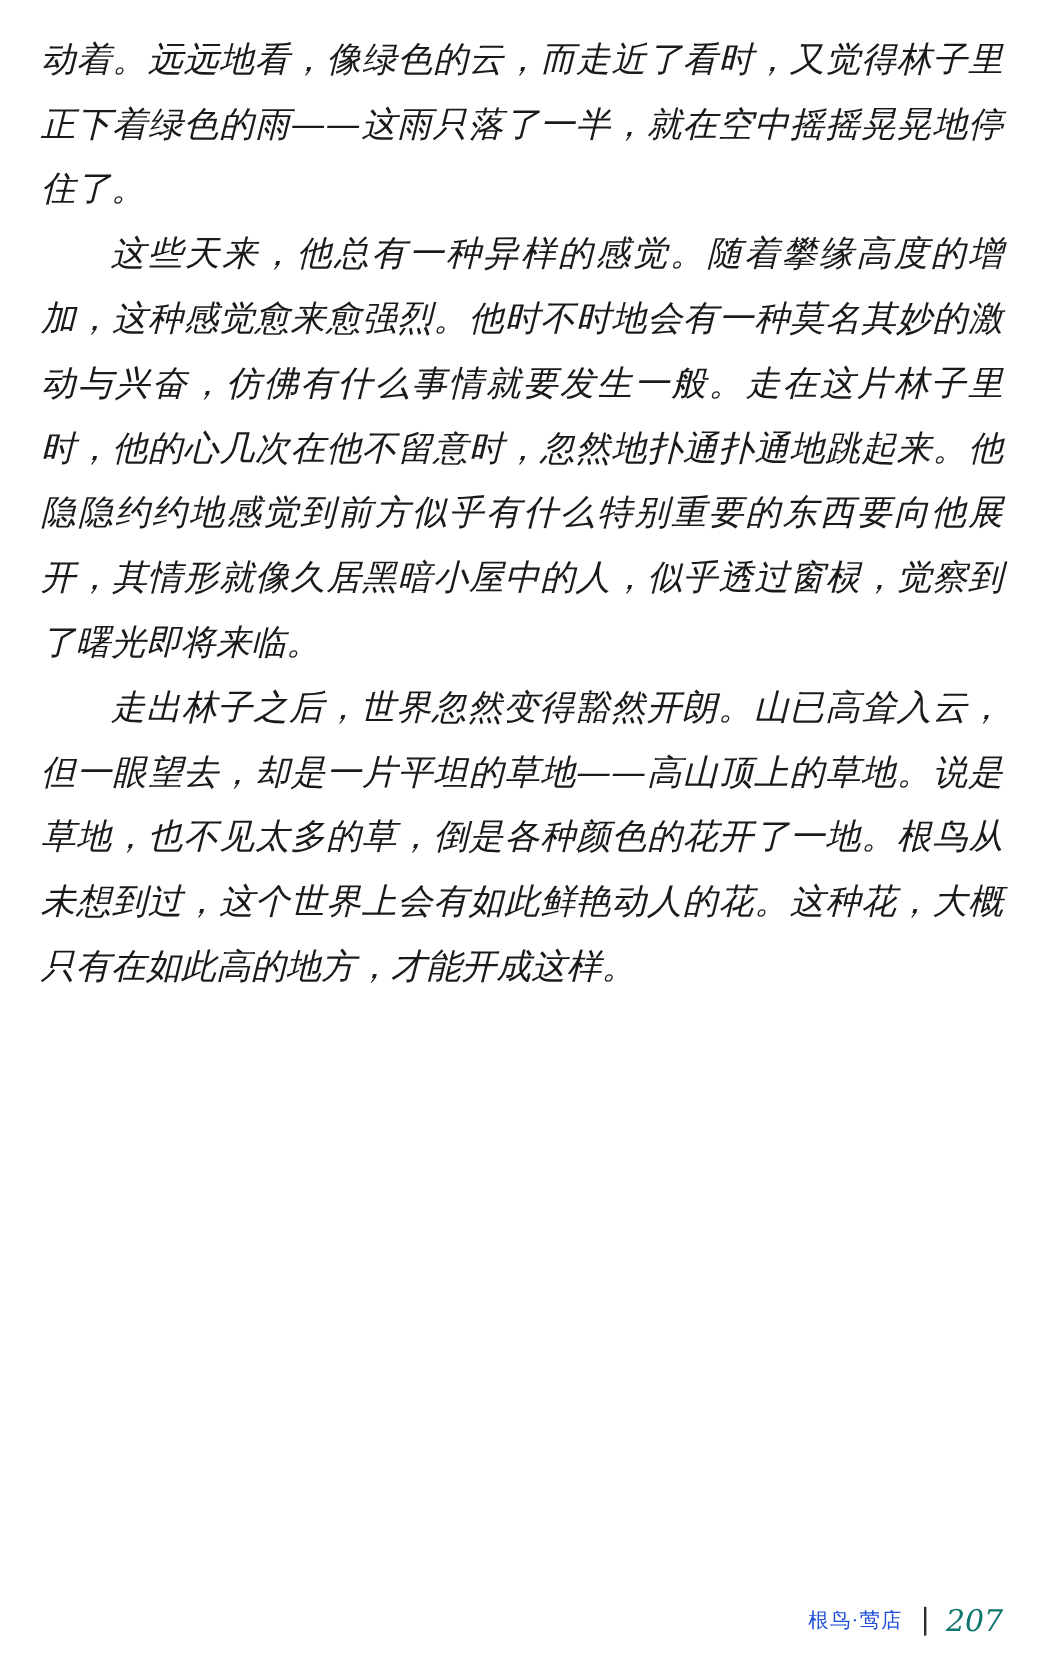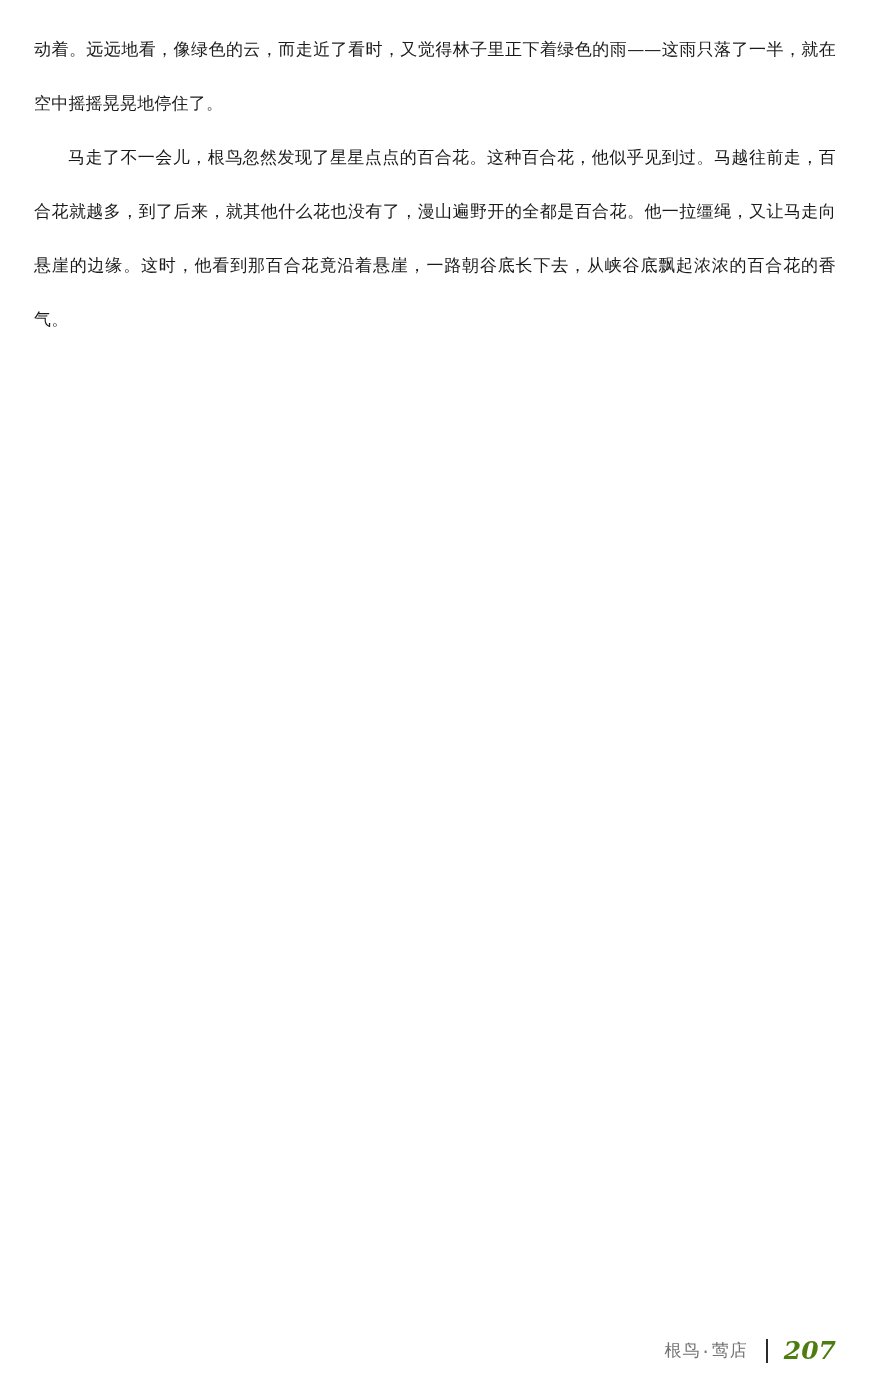--- a/index.html
+++ b/index.html
@@ -18,73 +18,75 @@
   .page {
     position: absolute;
     left: 0;
     top: 0;
     width: 872px;
     height: 1391px;
     box-sizing: border-box;
     padding: 22px 36px 0 34px;
   }
   .body-text {
-    font-size: 17px;
+    font-size: 29px;
     line-height: 54px;
     text-align: justify;
     text-justify: inter-ideograph;
     letter-spacing: 0.2px;
+    font-style: italic;
   }
   .body-text p {
     margin: 0;
     text-indent: 2em;
   }
   .body-text p.no-indent {
     text-indent: 0;
   }
   .footer {
     position: absolute;
     left: 0;
     right: 36px;
     bottom: 26px;
     display: flex;
     align-items: center;
     justify-content: flex-end;
     gap: 0;
   }
   .footer-title {
     font-size: 17px;
-    color: #737373;
+    color: #1d4ed8;
     letter-spacing: 1px;
-    font-family: Liberation Mono, monospace;
+    font-family: Liberation Serif, serif;
   }
   .footer-rule {
     display: inline-block;
     width: 2px;
     height: 24px;
     background: #2b2b2b;
     margin: 0 16px 0 18px;
   }
   .footer-page {
     font-size: 25px;
     font-style: italic;
-    font-weight: bold;
-    color: #4d7c0f;
+    font-weight: normal;
+    color: #0f766e;
     font-family: "DejaVu Serif", "Liberation Serif", serif;
     min-width: 46px;
   }
 </style>
 </head>
 <body>
 
 <div class="page">
 
   <div class="body-text">
     <p class="no-indent">动着。远远地看，像绿色的云，而走近了看时，又觉得林子里正下着绿色的雨——这雨只落了一半，就在空中摇摇晃晃地停住了。</p>
-    <p>马走了不一会儿，根鸟忽然发现了星星点点的百合花。这种百合花，他似乎见到过。马越往前走，百合花就越多，到了后来，就其他什么花也没有了，漫山遍野开的全都是百合花。他一拉缰绳，又让马走向悬崖的边缘。这时，他看到那百合花竟沿着悬崖，一路朝谷底长下去，从峡谷底飘起浓浓的百合花的香气。</p>
+    <p>这些天来，他总有一种异样的感觉。随着攀缘高度的增加，这种感觉愈来愈强烈。他时不时地会有一种莫名其妙的激动与兴奋，仿佛有什么事情就要发生一般。走在这片林子里时，他的心几次在他不留意时，忽然地扑通扑通地跳起来。他隐隐约约地感觉到前方似乎有什么特别重要的东西要向他展开，其情形就像久居黑暗小屋中的人，似乎透过窗棂，觉察到了曙光即将来临。</p>
+    <p>走出林子之后，世界忽然变得豁然开朗。山已高耸入云，但一眼望去，却是一片平坦的草地——高山顶上的草地。说是草地，也不见太多的草，倒是各种颜色的花开了一地。根鸟从未想到过，这个世界上会有如此鲜艳动人的花。这种花，大概只有在如此高的地方，才能开成这样。</p>
   </div>
 
   <div class="footer">
     <span class="footer-title">根鸟·莺店</span>
     <span class="footer-rule"></span>
     <span class="footer-page">207</span>
   </div>
 
 </div>
 

